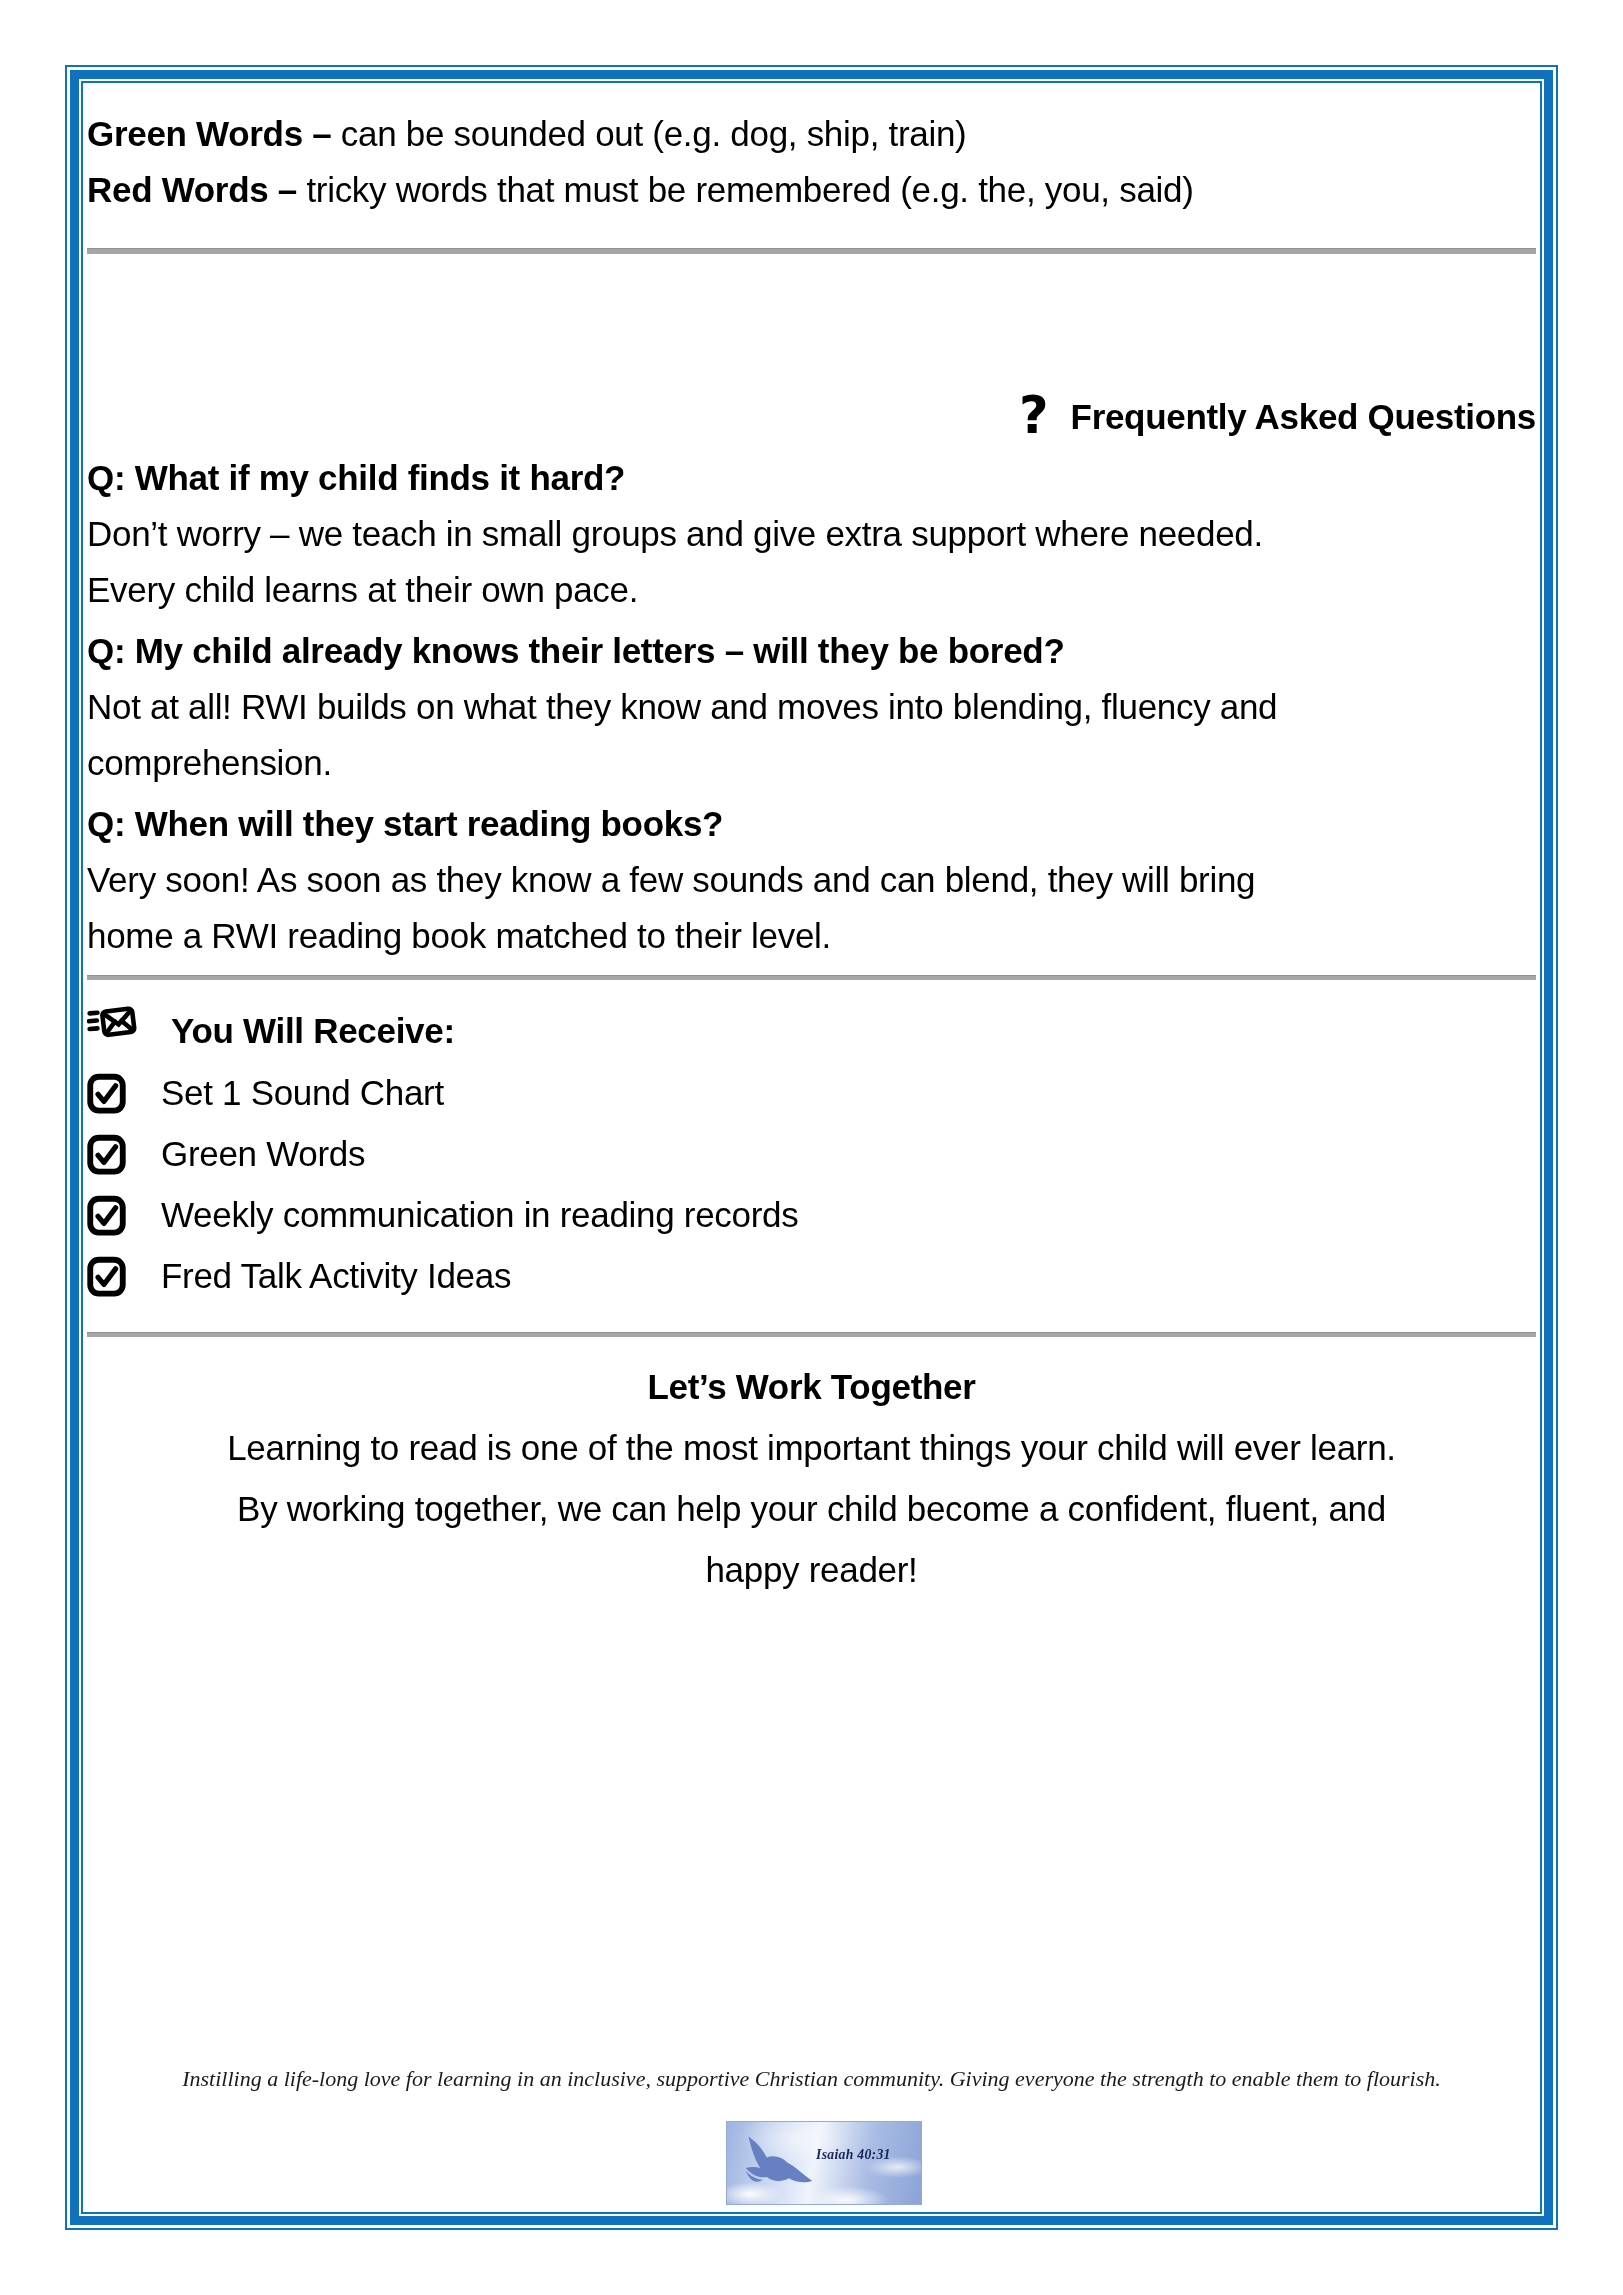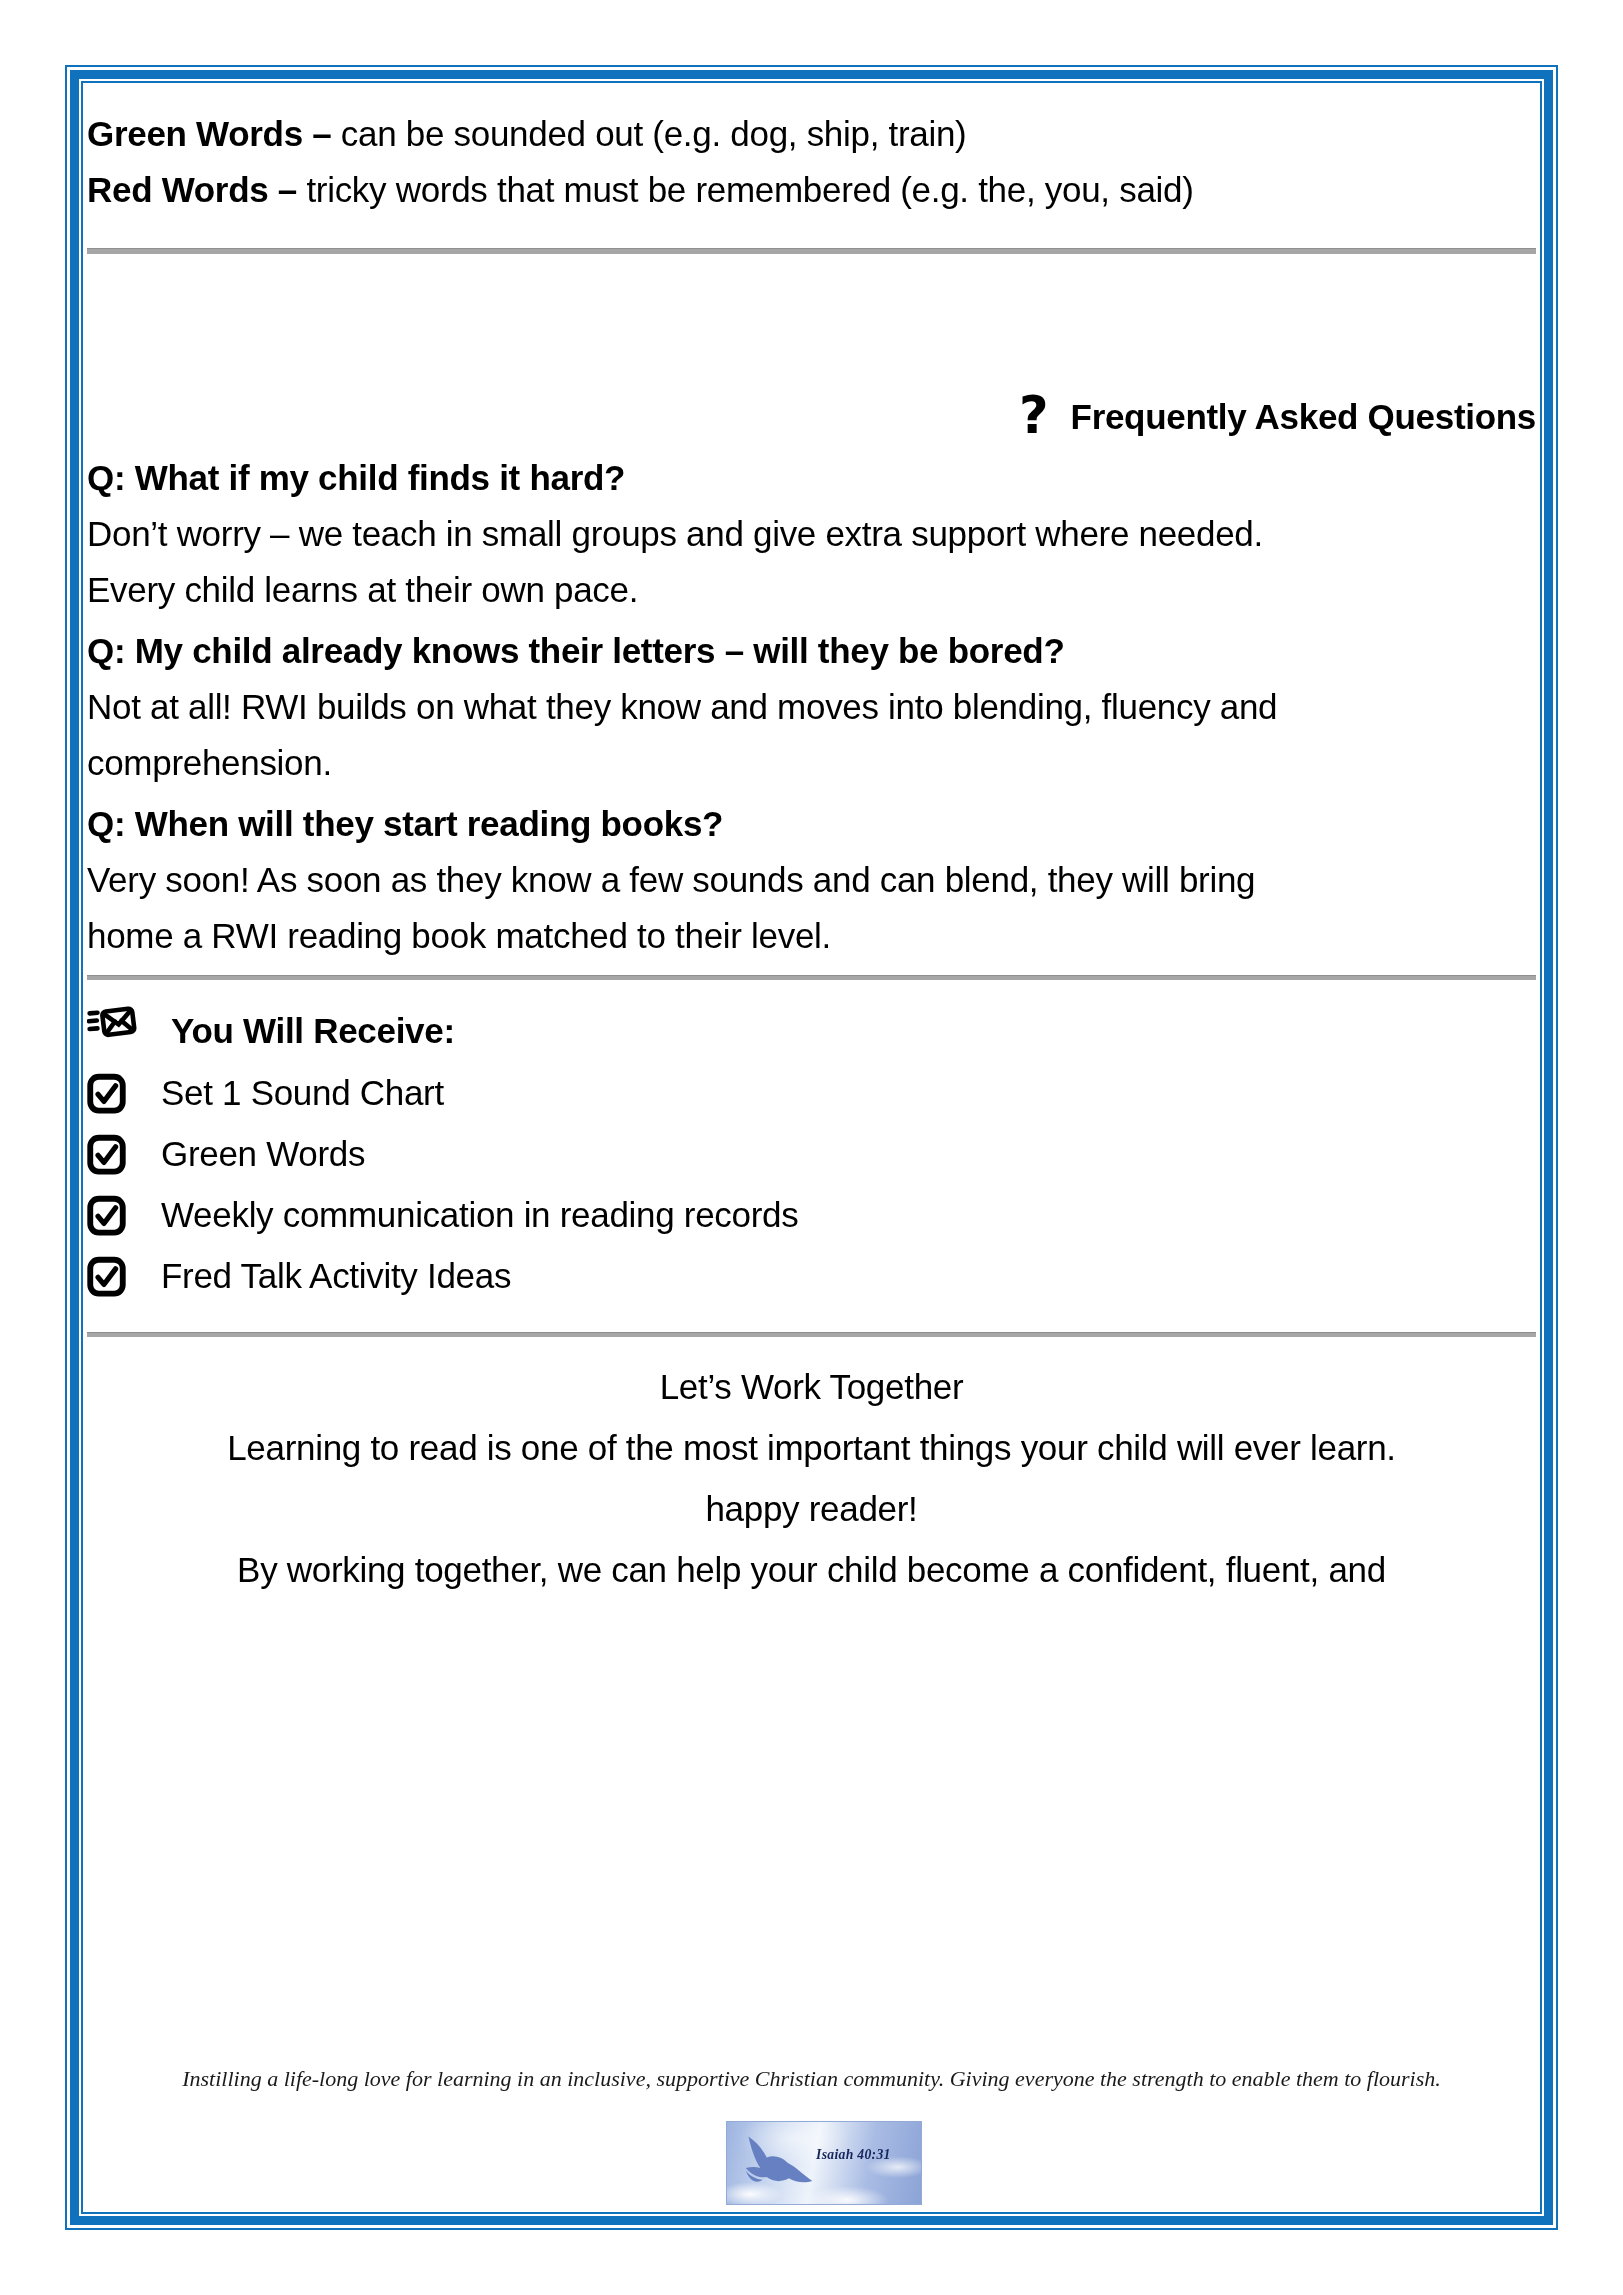--- a/index.html
+++ b/index.html
@@ -27,21 +27,21 @@
   .faq-qmark{font-size:51px;font-weight:800;vertical-align:-3.9px;margin-right:22px;
     font-family:"DejaVu Sans", sans-serif;letter-spacing:0;}
   .faq .q{font-weight:bold;margin-top:5.2px;}
   .divider-2{margin-top:10.5px;}
   .receive{margin-top:22px;}
   .receive-title{display:flex;align-items:center;gap:33px;font-weight:bold;}
   .check-row{display:flex;align-items:center;gap:35px;margin-top:5.2px;height:56px;}
   .check-row svg{flex:0 0 auto;}
   .divider-3{margin-top:27.5px;}
   .together{margin-top:18.3px;text-align:center;line-height:61px;}
-  .together-title{font-weight:normal;}
+  .together-title{font-weight:bold;}
   
   .motto{position:absolute;left:92px;right:92px;top:2066px;text-align:center;
     font-family:"Liberation Serif", serif;font-style:italic;font-size:22px;
     letter-spacing:0;color:#1a1a1a;}
   .scripture-img{position:absolute;left:726px;top:2121px;width:196px;height:84px;
     border:1.3px solid #93a9d6;box-sizing:border-box;
     background:
       radial-gradient(ellipse 46px 17px at 12% 88%, rgba(255,255,255,0.95), rgba(255,255,255,0) 70%),
       radial-gradient(ellipse 59px 19.6px at 62% 95%, rgba(255,255,255,0.9), rgba(255,255,255,0) 70%),
       radial-gradient(ellipse 46px 15.7px at 88% 55%, rgba(255,255,255,0.75), rgba(255,255,255,0) 70%),
@@ -142,22 +142,22 @@
       </svg>
       <span>Fred Talk Activity Ideas</span>
     </div>
   </div>
 
   <div class="divider divider-3"></div>
 
   <div class="together">
     <div class="together-title">Let’s Work Together</div>
     <div>Learning to read is one of the most important things your child will ever learn.</div>
+    <div>By working together, we can help your child become a confident, fluent, and</div>
     <div>happy reader!</div>
-    <div>By working together, we can help your child become a confident, fluent, and</div>
   </div>
 
 </div>
 
 <div class="motto">Instilling a life-long love for learning in an inclusive, supportive Christian community. Giving everyone the strength to enable them to flourish.</div>
 
 <div class="scripture-img">
   <svg class="bird" width="98" height="60" viewBox="0 0 150 92">
     <path fill="#6680C2" d="M22 4
       C34 12 44 24 50 36

